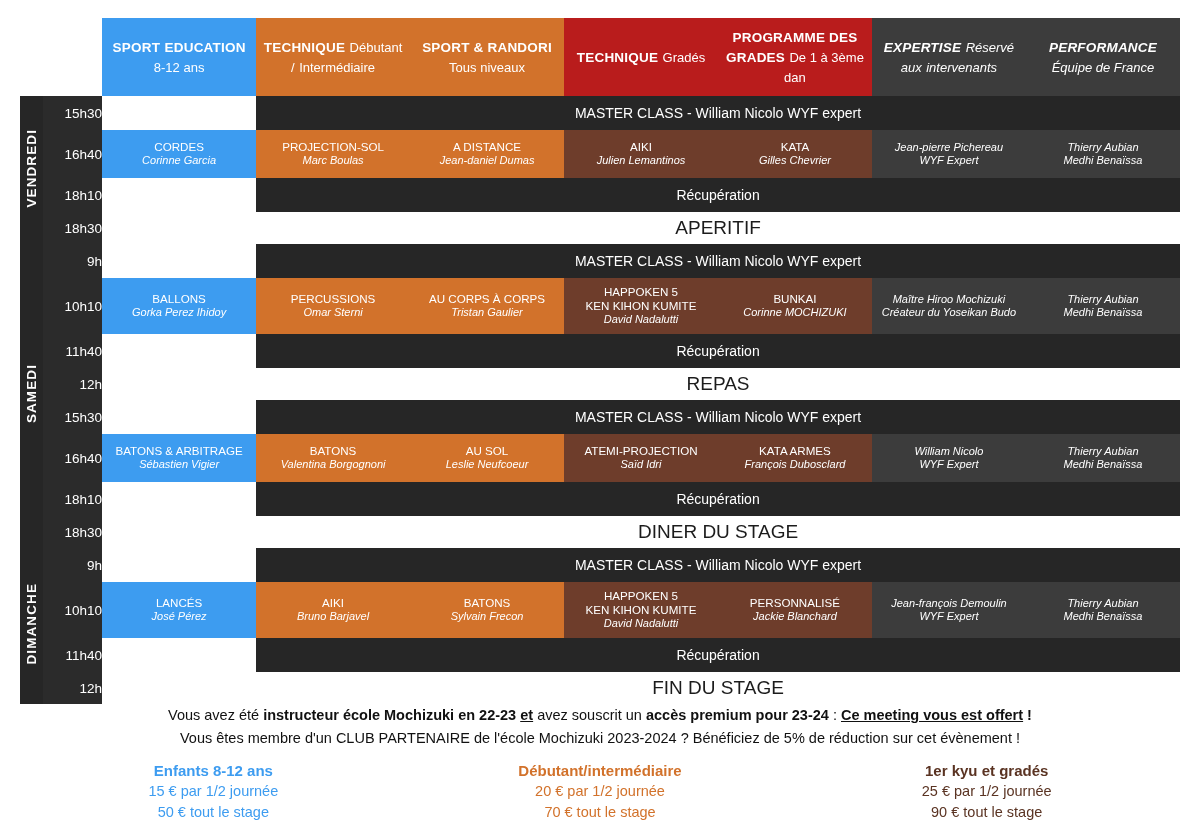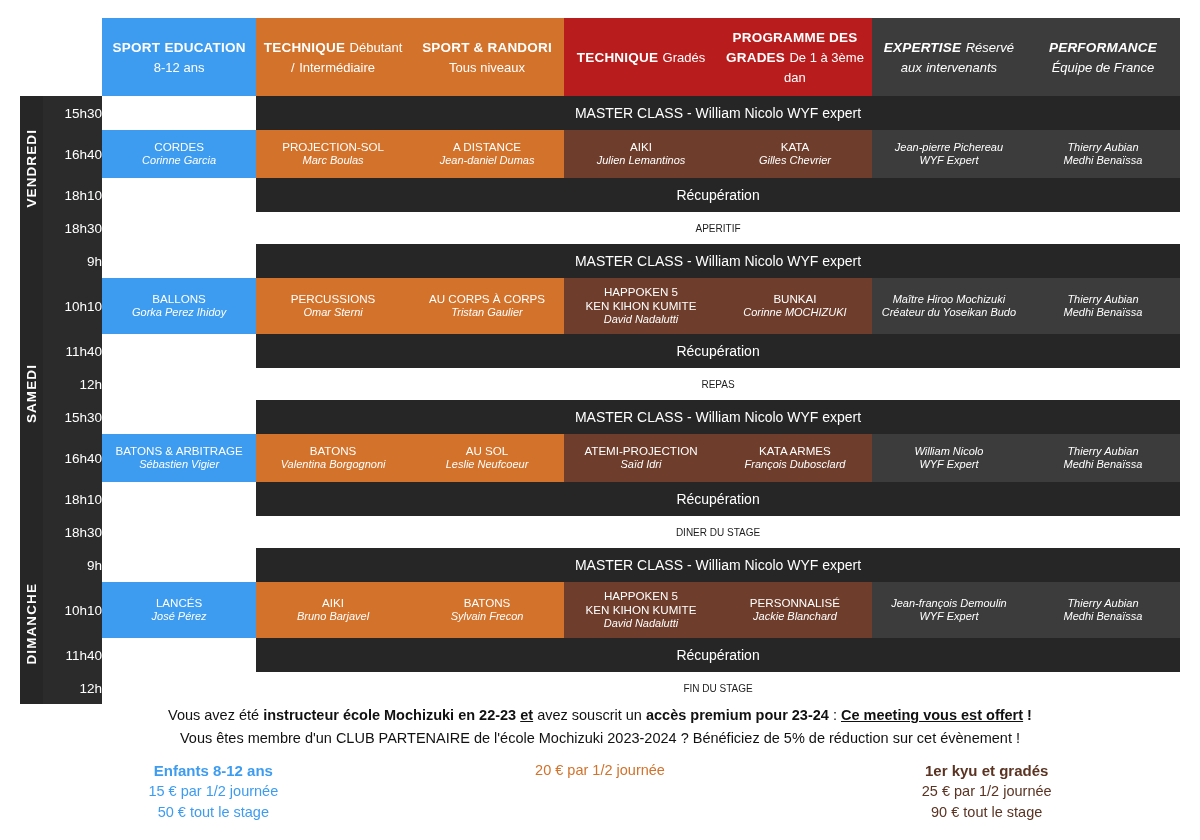--- a/index.html
+++ b/index.html
@@ -96,21 +96,21 @@
     background: #262626;
     color: #ffffff;
     text-align: center;
     font-size: 14px;
     height: 34px;
   }
   .banner-light {
     background: #ffffff;
     color: #1c1c1c;
     text-align: center;
-    font-size: 10px;
+    font-size: 19px;
     height: 32px;
   }
   .rh-32 { height: 32px; }
   .rh-48 { height: 48px; }
   .rh-56 { height: 56px; }
 
   
   .footnote {
     position: absolute;
     left: 0; top: 704px;
@@ -397,21 +397,23 @@
     <div>Vous êtes membre d'un CLUB PARTENAIRE de l'école Mochizuki 2023-2024 ? Bénéficiez de 5% de réduction sur cet évènement !</div>
   </div>
 
   <div class="prices">
     <div class="price-col pc-blue">
       <div class="p-title">Enfants 8-12 ans</div>
       <div class="p-line">15 € par 1/2 journée</div>
       <div class="p-line">50 € tout le stage</div>
     </div>
     <div class="price-col pc-orange">
+      <div class="p-title">Débutant/intermédiaire</div>
       <div class="p-line">20 € par 1/2 journée</div>
+      <div class="p-line">70 € tout le stage</div>
     </div>
     <div class="price-col pc-brown">
       <div class="p-title">1er kyu et gradés</div>
       <div class="p-line">25 € par 1/2 journée</div>
       <div class="p-line">90 € tout le stage</div>
     </div>
   </div>
 
 </div>
 

